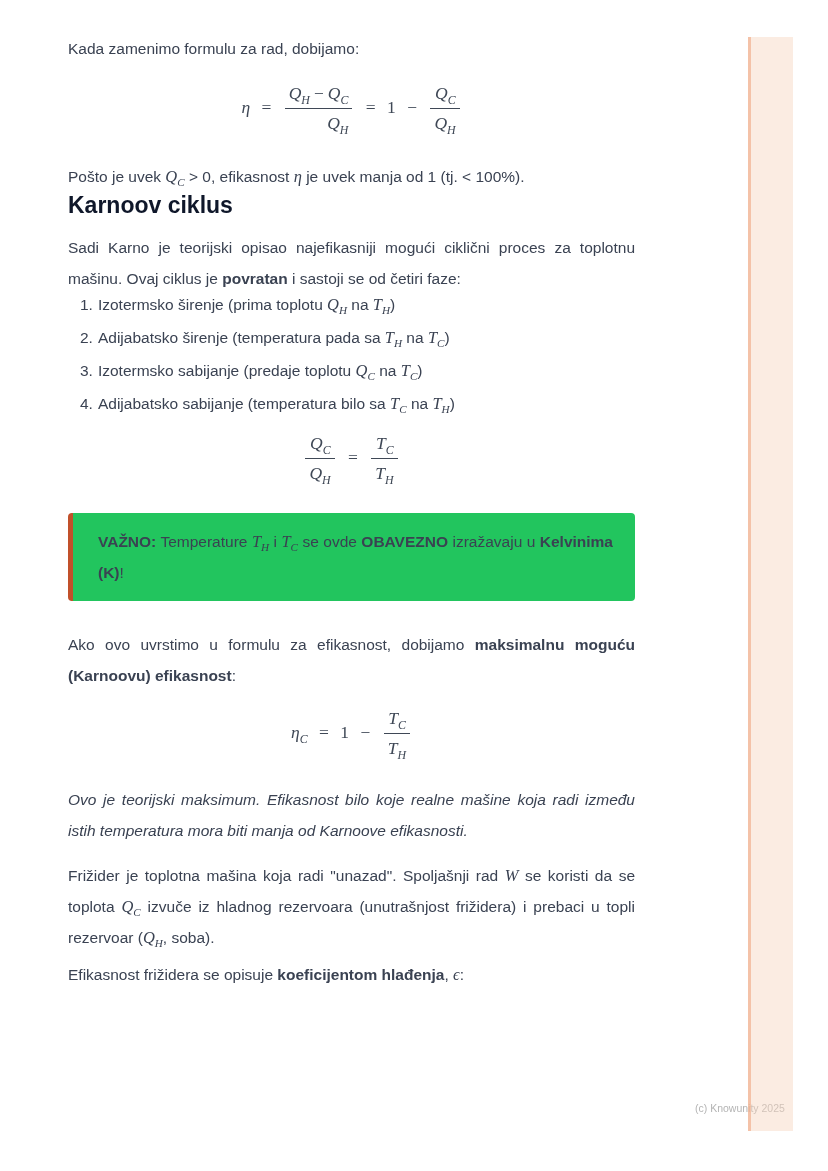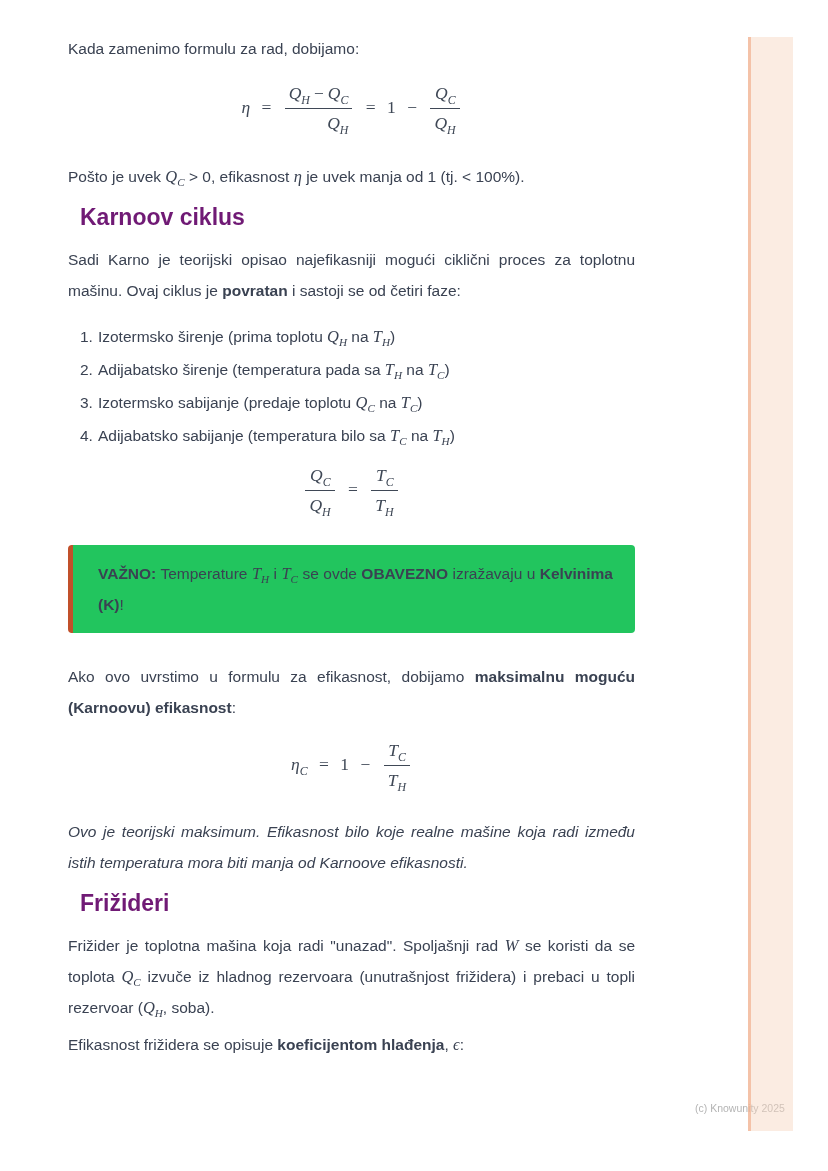--- a/index.html
+++ b/index.html
@@ -15,24 +15,24 @@
   .content {
     position: absolute;
     left: 68px; top: 0;
     width: 567px;
   }
   p { margin: 0; font-size: 15.5px; line-height: 31px; }
   .justify { text-align: justify; }
   .italic { font-style: italic; }
 
   h2.section-title {
-    margin: 12px; padding: 0;
+    margin: 0; padding: 0;
     font-size: 23px; line-height: 26px;
     font-weight: bold;
-    color: #701a75;
+    color: #0f172a;
   }
 
   
   .mi {
     font-family: "Liberation Serif", serif;
     font-style: italic;
     font-size: 1.06em;
     white-space: nowrap;
   }
   .mi sub, .formula sub {
@@ -64,21 +64,21 @@
   }
   .frac .den { display: block; padding: 3px 4px 0; }
   .frac .op { margin: 0 4px; }
 
   
   .mt-p1 { margin-top: 33px; }
   .mt-f1 { margin-top: 18px; }
   .mt-p2 { margin-top: 26px; }
   .mt-h1 { margin-top: 26px; }
   .mt-p3 { margin-top: 14px; }
-  .mt-list { margin-top: 20px; }
+  .mt-list { }
   .mt-p4 { margin-top: 20px; }
   .mt-f2 { margin-top: 18px; }
   .mt-warn { margin-top: 28px; }
   .mt-p5 { margin-top: 28px; }
   .mt-f3 { margin-top: 16px; }
   .mt-p6 { margin-top: 24px; }
   .mt-h2 { margin-top: 14px; }
   .mt-p7 { margin-top: 14px; }
   .mt-p8 { margin-top: 6px; }
 
@@ -187,21 +187,20 @@
     <span>1</span>
     <span class="op">−</span>
     <span class="frac">
       <span class="num"><span class="var">T</span><sub>C</sub></span>
       <span class="den"><span class="var">T</span><sub>H</sub></span>
     </span>
   </div>
 
   <p class="justify italic mt-p6">Ovo je teorijski maksimum. Efikasnost bilo koje realne mašine koja radi između istih temperatura mora biti manja od Karnoove efikasnosti.</p>
 
-  <h2 class="section-title mt-h2">Frižideri</h2>
 
   <p class="justify mt-p7"><span>Frižider je toplotna mašina koja radi "unazad". Spoljašnji rad </span><span class="mi">W</span><span> se koristi da se toplota </span><span class="mi">Q<sub>C</sub></span><span> izvuče iz hladnog rezervoara (unutrašnjost frižidera) i prebaci u topli rezervoar (</span><span class="mi">Q<sub>H</sub></span><span>, soba).</span></p>
 
   <p class="mt-p8"><span>Efikasnost frižidera se opisuje </span><b>koeficijentom hlađenja</b><span>, </span><span class="mi">ϵ</span><span>:</span></p>
 
 </div>
 
 <div class="copyright">(c) Knowunity 2025</div>
 
 <div class="stripe"></div>

